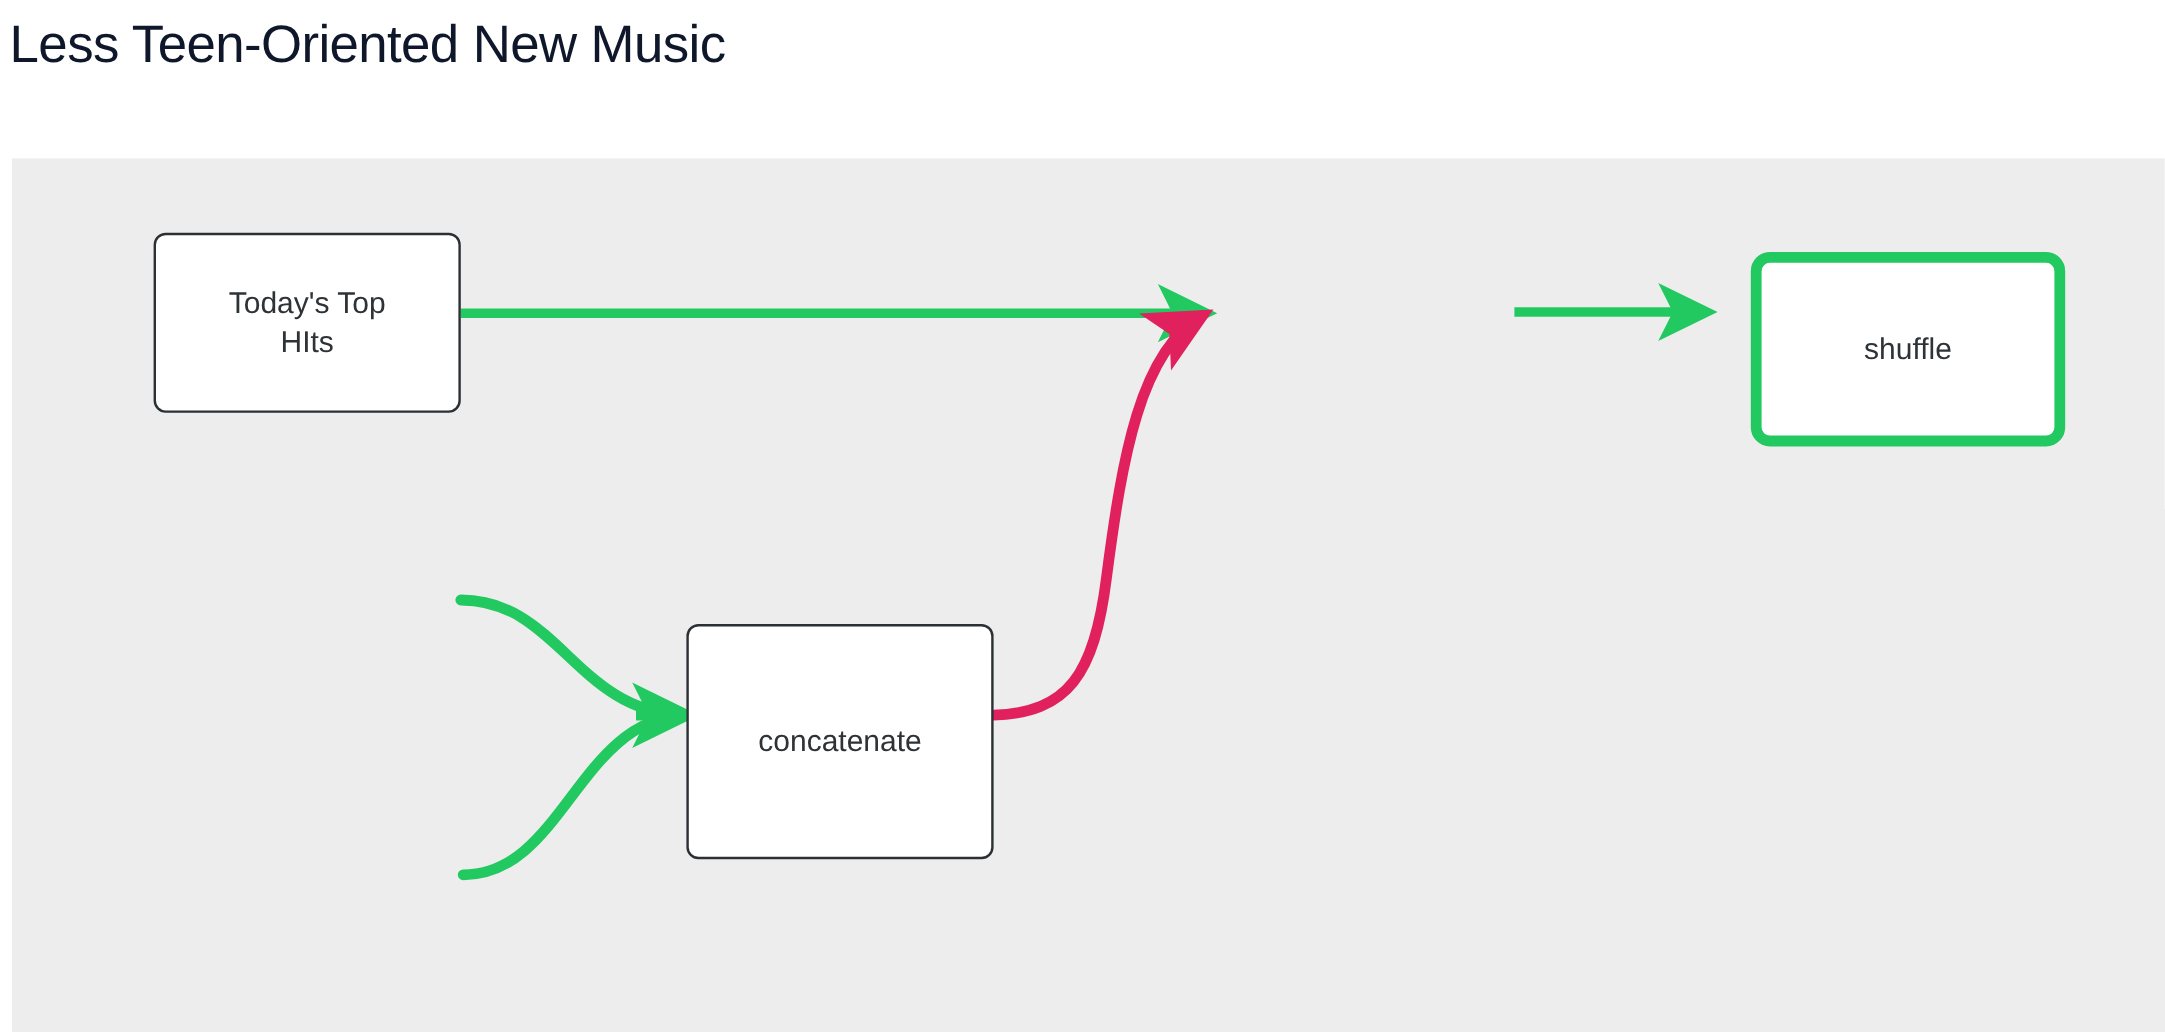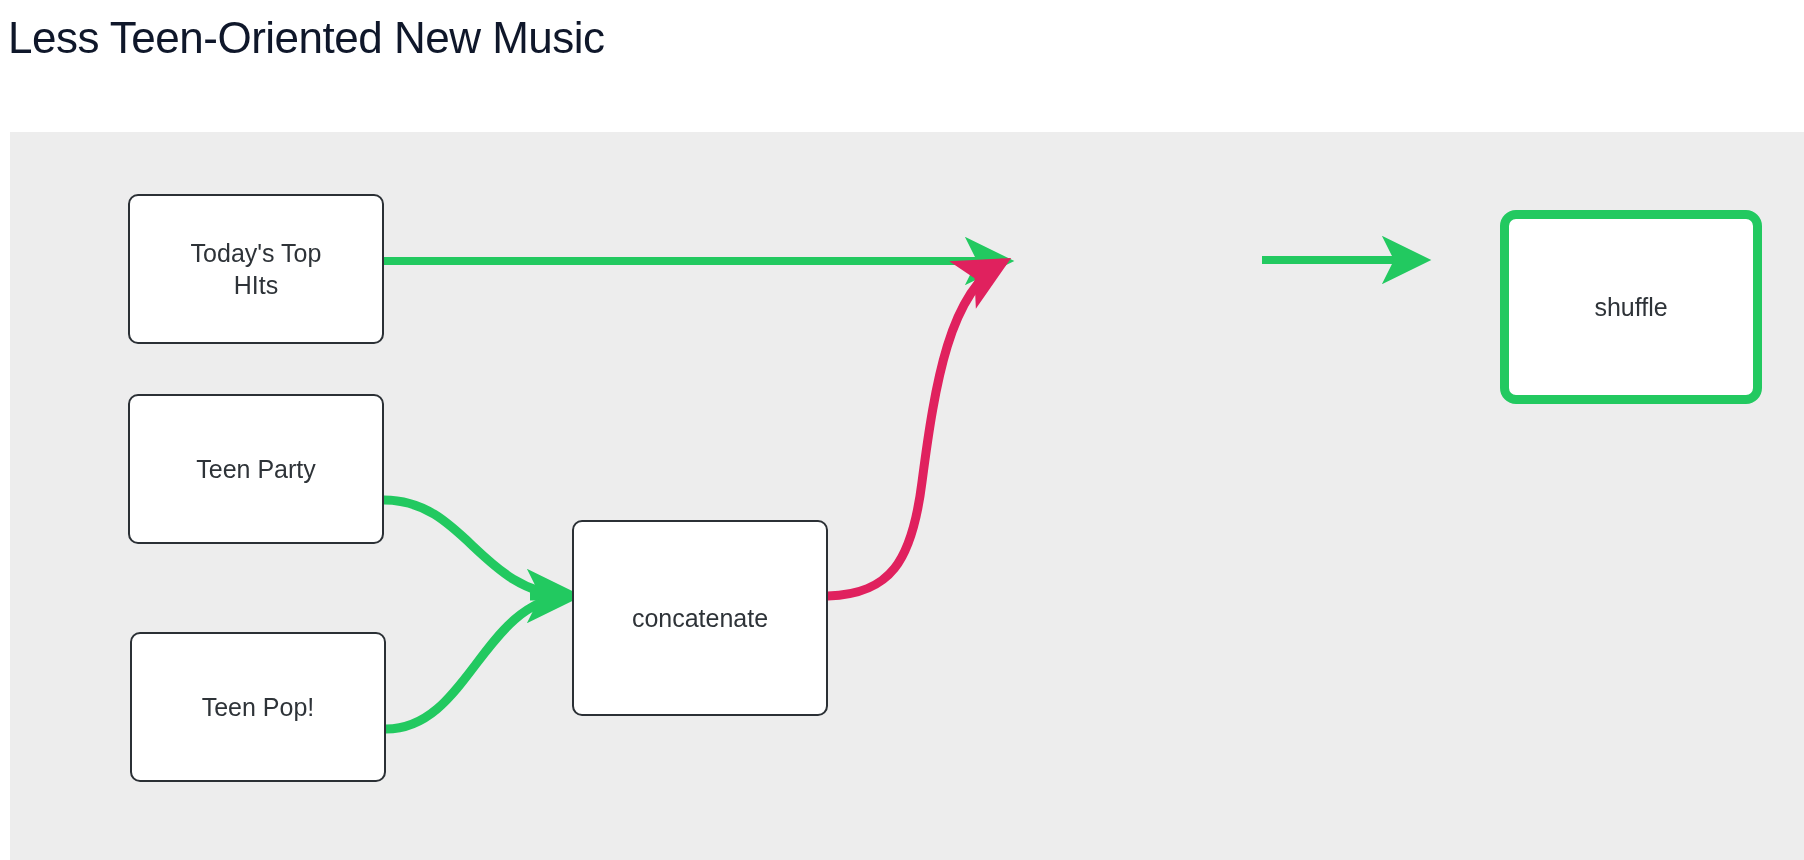--- a/index.html
+++ b/index.html
@@ -96,30 +96,24 @@
     <path d="M 818 464 C 880 462, 902 430, 912 350 C 925 250, 940 160, 992 131" fill="none" stroke="#e0215e" stroke-width="9" stroke-linecap="round" marker-end="url(#arrow-crimson)"></path>
 
     <path d="M 1252 128 L 1412 128" fill="none" stroke="#22c960" stroke-width="8" stroke-linecap="butt" marker-end="url(#arrow-green)"></path>
   </svg>
 
   <div class="node" style="left:118px; top:62px; width:256px; height:150px;">
     <span class="node-label">Today's Top
 HIts</span>
   </div>
 
-  <div class="node" style="left:118px; top:262px; width:256px; height:150px;">
-    <span class="node-label">Teen Party</span>
-  </div>
 
-  <div class="node" style="left:120px; top:500px; width:256px; height:150px;">
-    <span class="node-label">Teen Pop!</span>
-  </div>
 
   <div class="node" style="left:562px; top:388px; width:256px; height:196px;">
     <span class="node-label">concatenate</span>
   </div>
 
 
-  <div class="node highlight" style="left:1490px; top:78px; width:262px; height:194px;">
+  <div class="node highlight" style="left:1449px; top:78px; width:262px; height:162px;">
     <span class="node-label">shuffle</span>
   </div>
 
 </div>
 
 </body></html>

